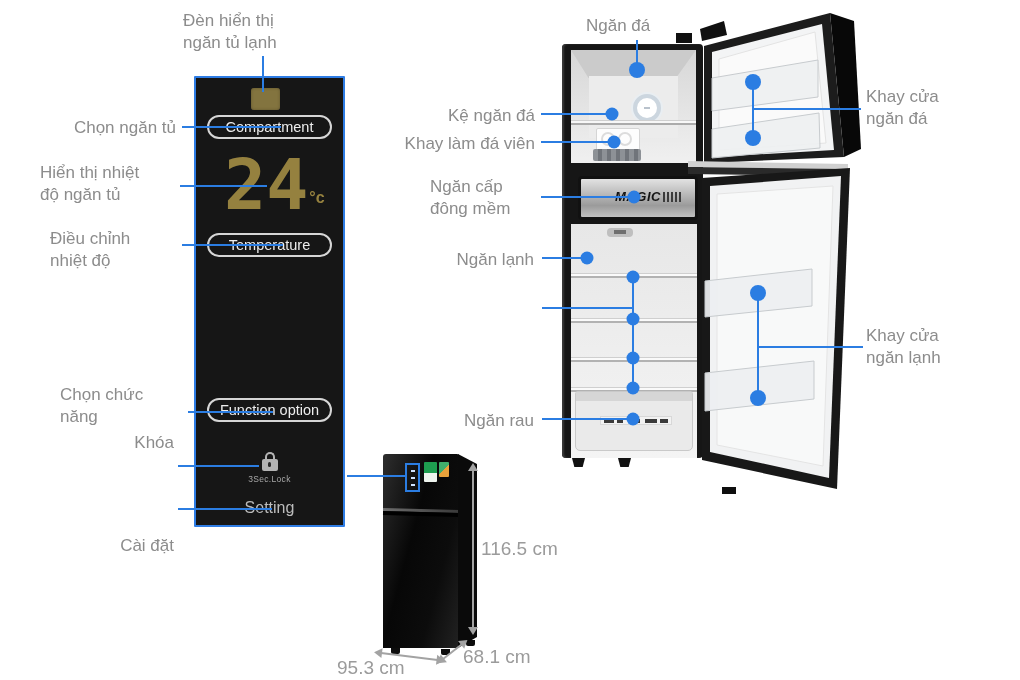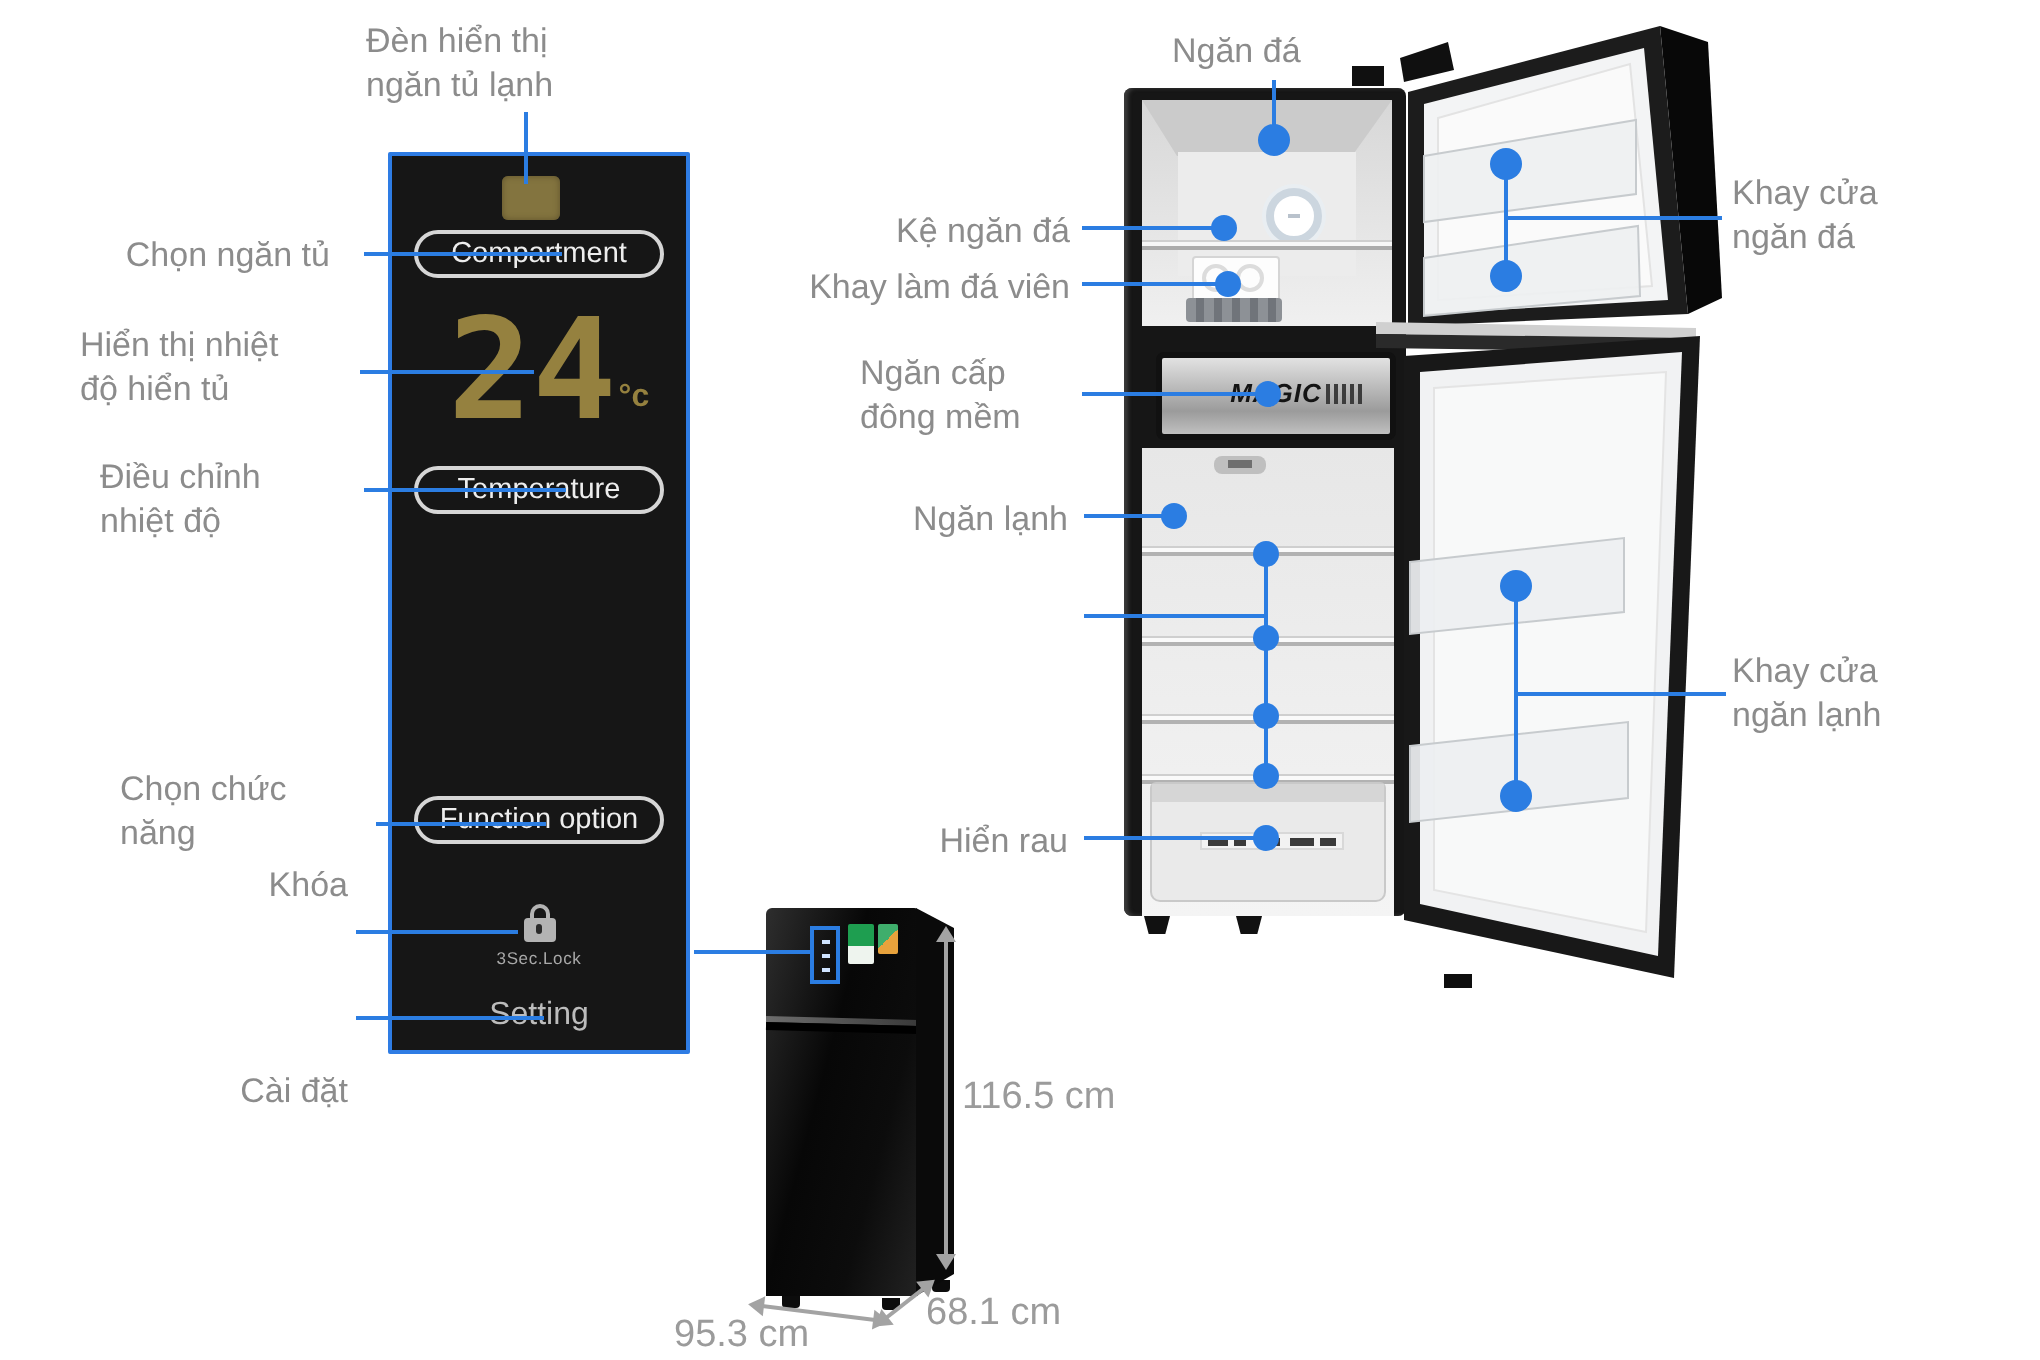--- a/index.html
+++ b/index.html
@@ -108,23 +108,23 @@
       <span class="lock-shackle"></span>
       <span class="lock-body"></span>
       <span class="lock-key"></span>
     </div>
     <div class="lock-cap">3Sec.Lock</div>
     <div class="setting">Setting</div>
   </div>
 
   <div class="lbl ta-c" style="left:183px;top:10px;width:150px;">Đèn hiển thị
 ngăn tủ lạnh</div>
-  <div class="lbl ta-r" style="left:29px;top:117px;width:136px;">Chọn ngăn tủ</div>
+  <div class="lbl ta-r" style="left:40px;top:117px;width:136px;">Chọn ngăn tủ</div>
   <div class="lbl ta-c" style="left:40px;top:162px;width:136px;">Hiển thị nhiệt
-độ hiển tủ</div>
+độ ngăn tủ</div>
   <div class="lbl ta-c" style="left:50px;top:228px;width:126px;">Điều chỉnh
 nhiệt độ</div>
   <div class="lbl ta-c" style="left:60px;top:384px;width:120px;">Chọn chức
 năng</div>
   <div class="lbl ta-r" style="left:60px;top:432px;width:114px;">Khóa</div>
   <div class="lbl ta-r" style="left:60px;top:499px;width:114px;margin-top:36px;">Cài đặt</div>
 
   <div class="lead v" style="left:262px;top:56px;height:36px;"></div>
   <div class="lead h" style="left:182px;top:126px;width:99px;"></div>
   <div class="lead h" style="left:180px;top:185px;width:87px;"></div>
@@ -204,21 +204,21 @@
   </svg>
 
   <div class="lbl ta-c" style="left:586px;top:15px;width:100px;">Ngăn đá</div>
   <div class="lbl ta-r" style="left:410px;top:105px;width:125px;">Kệ ngăn đá</div>
   <div class="lbl ta-c" style="left:430px;top:176px;width:108px;">Ngăn cấp
 đông mềm</div>
   <div class="lbl ta-r" style="left:385px;top:133px;width:150px;">Khay làm đá viên</div>
   <div class="lbl ta-c" style="left:866px;top:86px;width:112px;">Khay cửa
 ngăn đá</div>
   <div class="lbl ta-r" style="left:420px;top:249px;width:114px;">Ngăn lạnh</div>
-  <div class="lbl ta-r" style="left:420px;top:410px;width:114px;">Hiển rau</div>
+  <div class="lbl ta-r" style="left:420px;top:410px;width:114px;">Ngăn rau</div>
   <div class="lbl ta-c" style="left:866px;top:325px;width:112px;">Khay cửa
 ngăn lạnh</div>
 
   <div class="lead v" style="left:636px;top:40px;height:24px;"></div>
   <div class="lead h" style="left:541px;top:113px;width:67px;"></div>
   <div class="lead h" style="left:541px;top:141px;width:69px;"></div>
   <div class="lead h" style="left:541px;top:196px;width:88px;"></div>
   <div class="lead h" style="left:542px;top:257px;width:40px;"></div>
   <div class="lead h" style="left:542px;top:307px;width:91px;"></div>
   <div class="lead v" style="left:632px;top:277px;height:112px;"></div>

